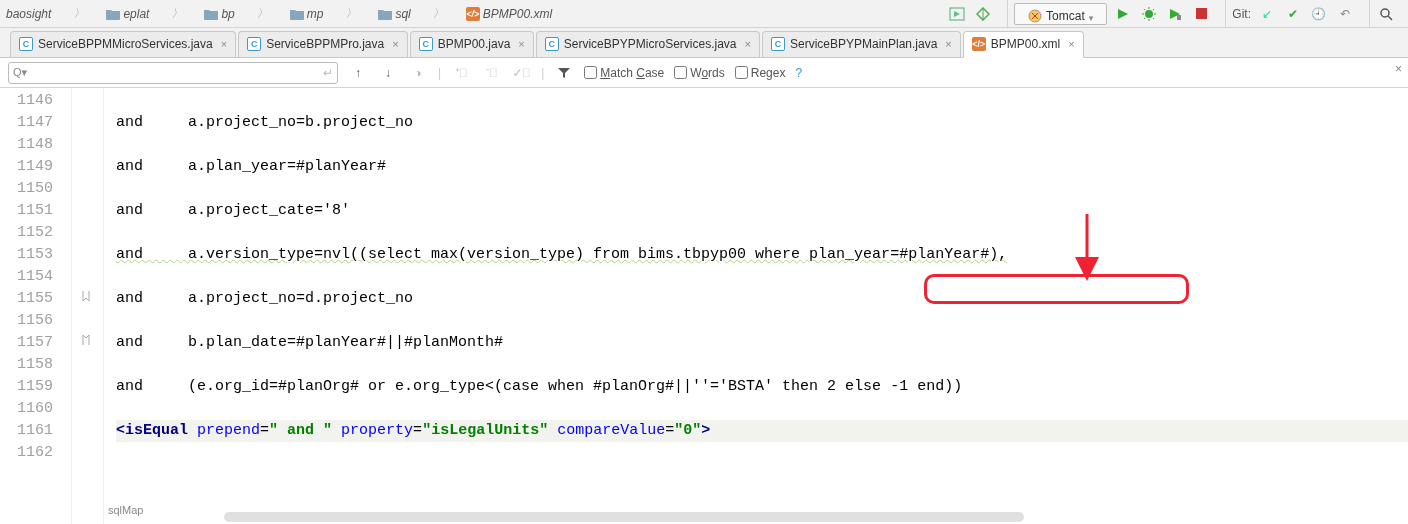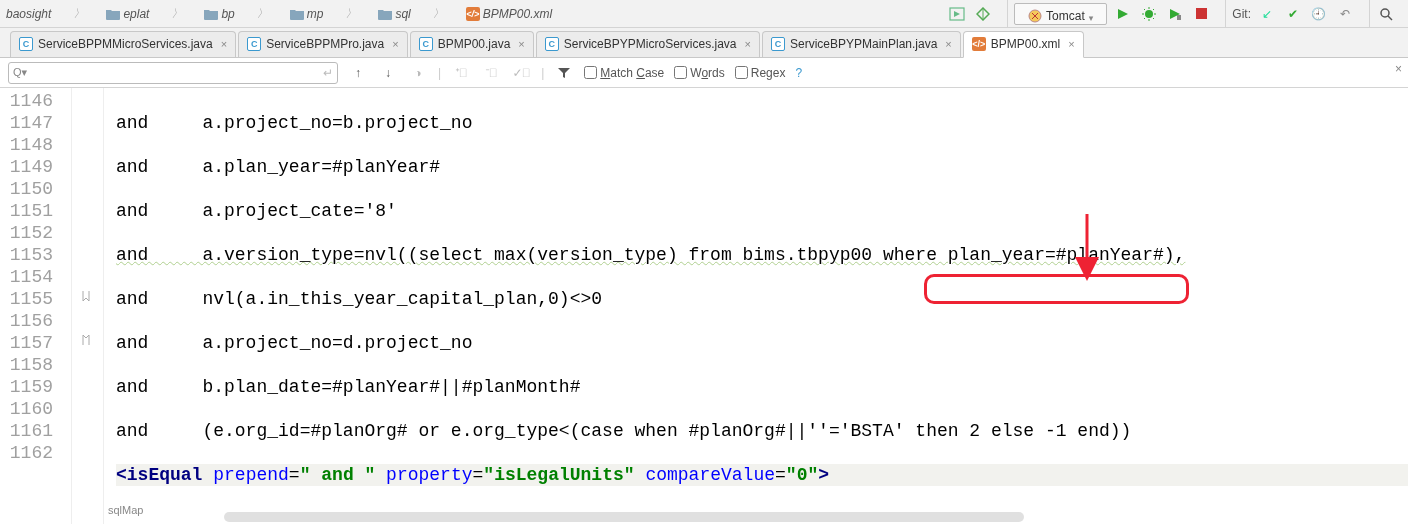--- a/index.html
+++ b/index.html
@@ -108,21 +108,21 @@
 .find-input-wrap input {
   border:none;outline:none;flex:1;font-size:12px;
 }
 .find-icons { display:flex;gap:10px;align-items:center;color:#888; }
 .find-chk { display:flex;align-items:center;gap:3px;color:#555;font-size:12px; }
 .find-chk input { margin:0; }
 .editor {
   display:flex;
   height: calc(524px - 28px - 30px - 30px);
   font-family: Consolas, "Courier New", monospace;
-  font-size: 18px;
+  font-size: 15px;
   line-height: 22px;
   position:relative;
   justify-content:center;
 }
 .gutter {
   width:72px;text-align:right;color:#a0a0a0;
   padding:2px 18px 2px 0;background:#fff;
   border-right:1px solid #eee;
   user-select:none;
 }
@@ -382,21 +382,20 @@
         <svg width="10" height="14">
           <path d="M2 12V2l3 3 3-3v10" fill="none" stroke="#aaa"></path>
         </svg>
       </div>
   </div>
   <div class="code">
 <div class="code-line"><span>and     a.project_no=b.project_no</span></div>
 <div class="code-line"><span>and     a.plan_year=#planYear#</span></div>
 <div class="code-line"><span>and     a.project_cate='8'</span></div>
 <div class="code-line"><span class="wiggle">and     a.version_type=nvl((select max(version_type) from bims.tbpyp00 where plan_year=#planYear#),</span></div>
-<div class="code-line"><span>and     nvl(a.in_this_year_capital_plan,0)&lt;&gt;0</span></div>
 <div class="code-line"><span>and     a.project_no=d.project_no</span></div>
 <div class="code-line"><span>and     b.plan_date=#planYear#||#planMonth#</span></div>
 <div class="code-line"><span>and     (e.org_id=#planOrg# or e.org_type&lt;(case when #planOrg#||''='BSTA' then 2 else -1 end))</span></div>
 <div class="code-line bg-block"><span class="tag">&lt;isEqual</span> <span class="attr">prepend</span>=<span class="str">" and "</span> <span class="attr">property</span>=<span class="str">"isLegalUnits"</span> <span class="attr">compareValue</span>=<span class="str">"0"</span><span class="tag">&gt;</span></div>
 
 
 
 
 
 

